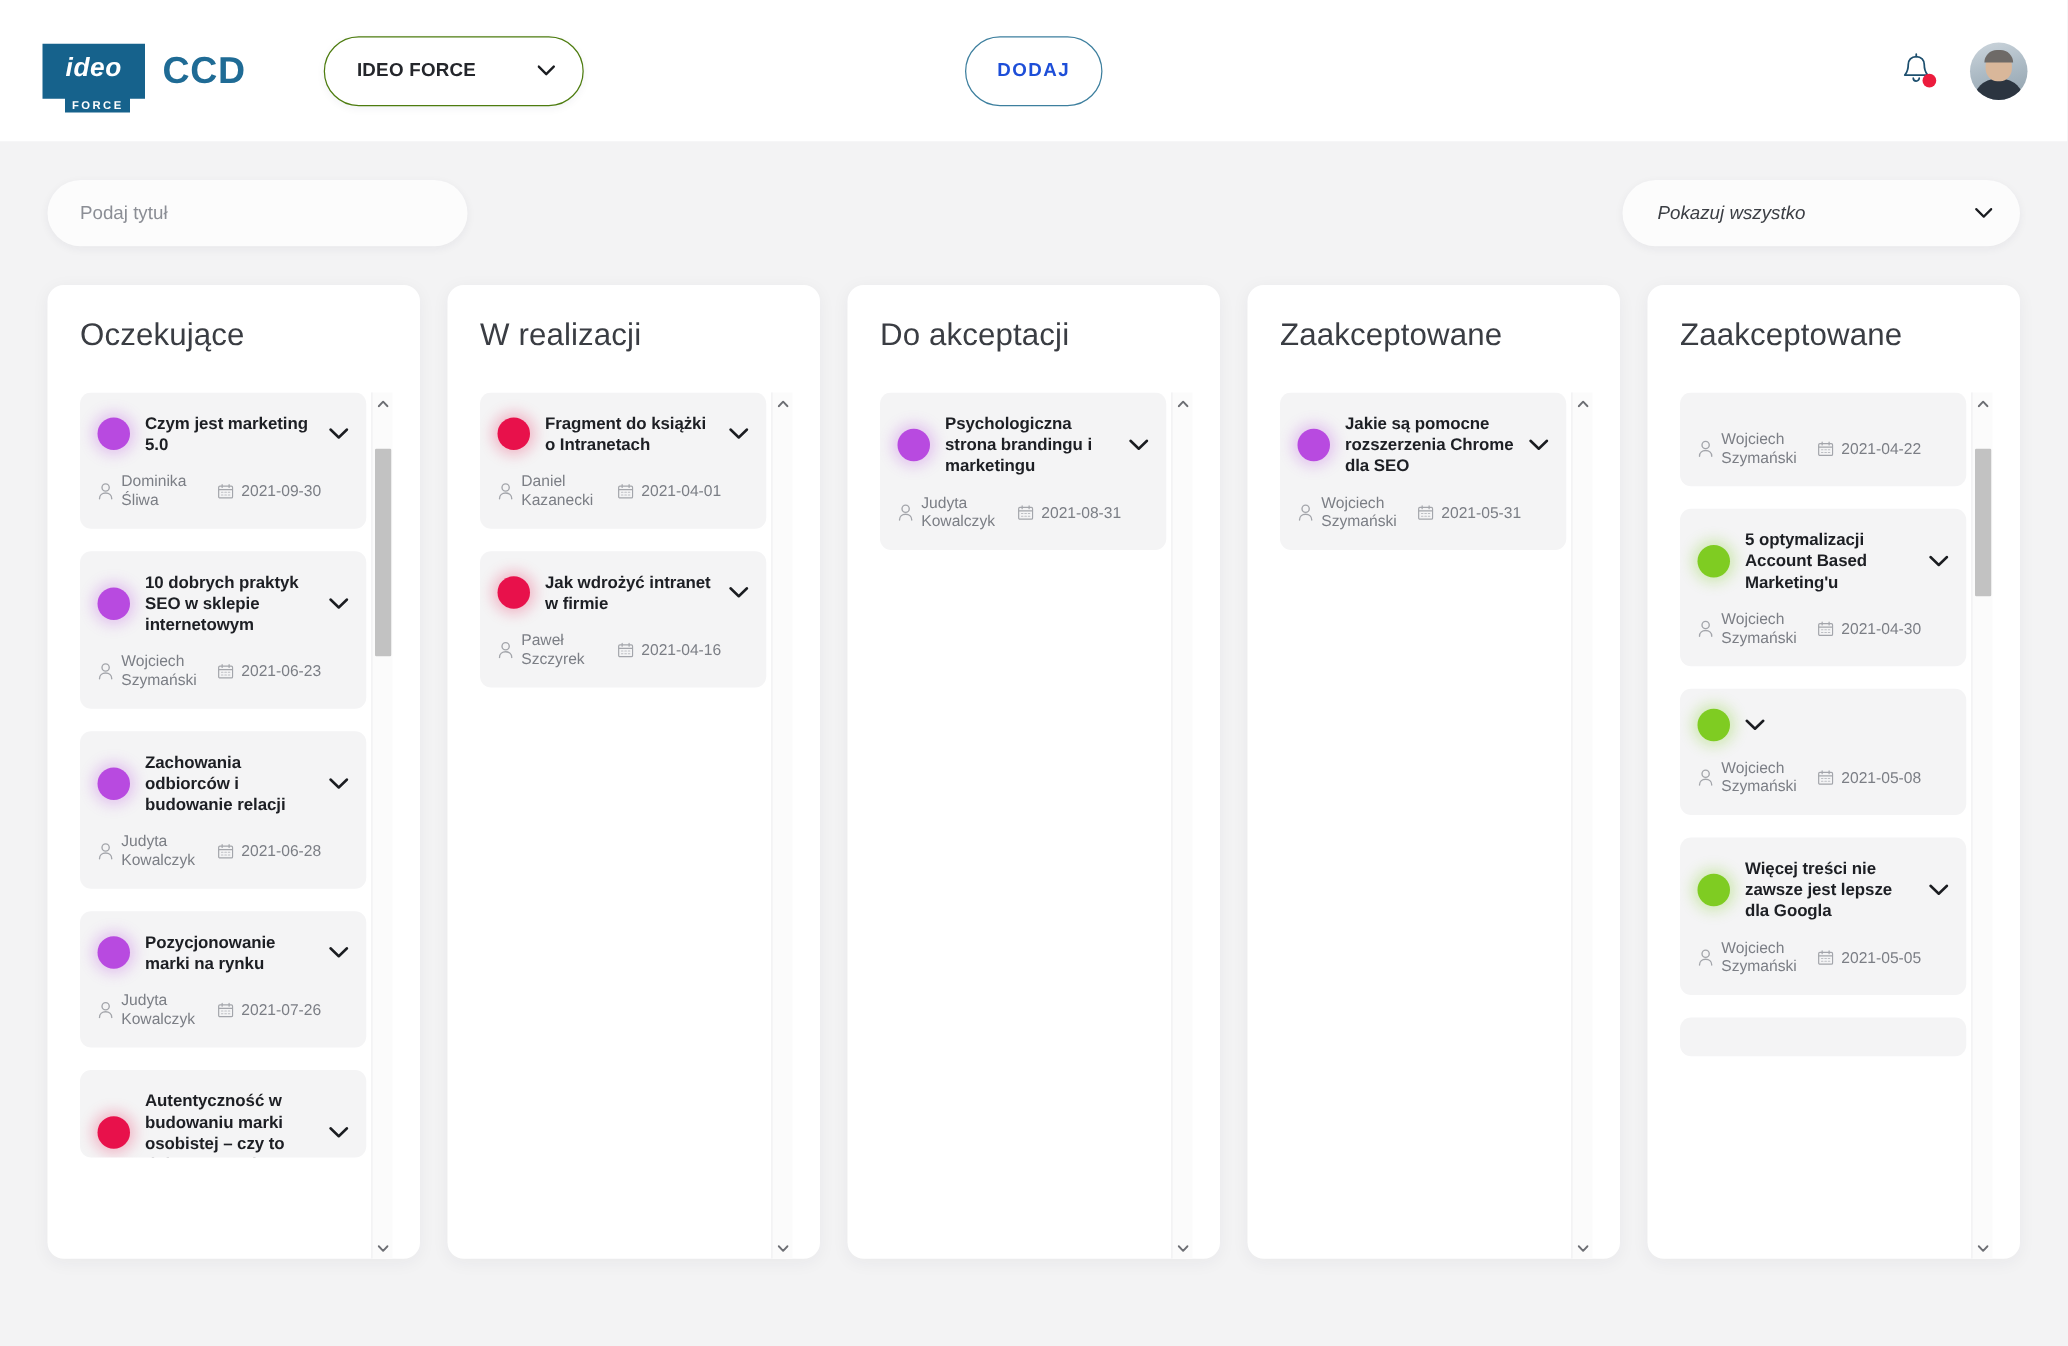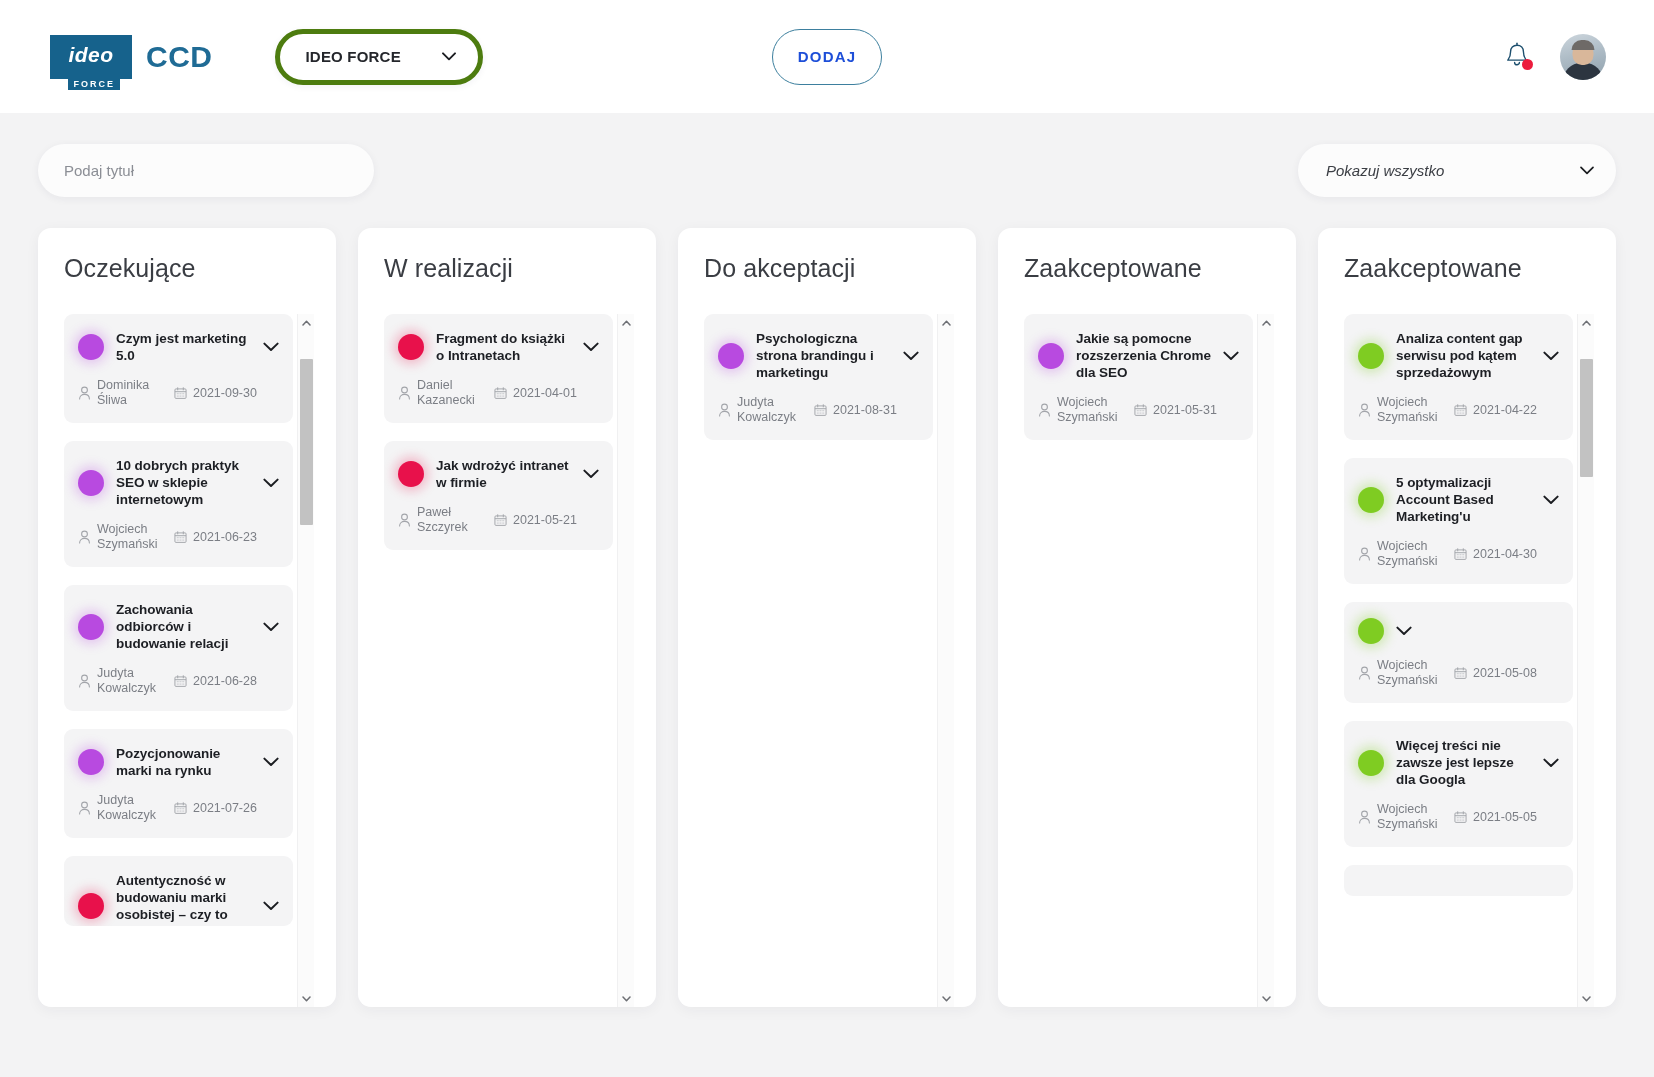--- a/index.html
+++ b/index.html
@@ -10,21 +10,21 @@
     overflow: hidden;
   }
 
   
   .topbar {
     position: relative;
     height: 113px;
     background: #ffffff;
     display: flex;
     align-items: center;
-    padding: 0 48px;
+    padding: 0 32px;
   }
   .brand { display: flex; align-items: center; gap: 14px; margin-left: 2px; }
   .logo-mark {
     width: 82px; height: 44px;
     background: #16628c;
     position: relative;
     display: flex; align-items: center; justify-content: center;
   }
   .logo-mark .ideo-word {
     color: #ffffff; font-size: 21px; font-style: italic;
@@ -37,21 +37,21 @@
     font-size: 9px; font-weight: 700; letter-spacing: 2px;
     padding: 1px 5px 1px 6px;
   }
   .logo-ccd {
     color: #1f6b95; font-size: 30px; font-weight: 800; letter-spacing: .5px;
   }
 
   .project-select {
     margin-left: 62px;
     width: 208px; height: 56px;
-    border: 5px solid #4d7c0f;
+    border: 1px solid #4d7c0f;
     border-radius: 28px;
     background: #fff;
     display: flex; align-items: center; justify-content: space-between;
     padding: 0 22px 0 26px;
     box-shadow: 0 2px 7px rgba(25,40,70,.055);
     cursor: pointer;
     gap: 40px;
   }
   .project-select .ps-label {
     font-size: 15px; font-weight: 600; color: #24262b; letter-spacing: .2px;
@@ -517,21 +517,21 @@
               </span>
               <span class="meta-date">
                 <span class="ico">
                   <svg viewBox="0 0 14 14">
                     <rect x="1" y="2.6" width="12" height="10.2" rx="1.1" fill="none" stroke="#85888f" stroke-width="1.05"></rect>
                     <path d="M1 5.6 h12" stroke="#85888f" stroke-width="1.05"></path>
                     <path d="M4 1.3 v2.4 M10 1.3 v2.4" stroke="#85888f" stroke-width="1.05" stroke-linecap="round"></path>
                     <path d="M3.4 7.8 h1.3 M6.3 7.8 h1.4 M9.3 7.8 h1.3 M3.4 10.3 h1.3 M6.3 10.3 h1.4 M9.3 10.3 h1.3" stroke="#a9acb2" stroke-width=".9" stroke-linecap="round"></path>
                   </svg>
                 </span>
-                <span class="mtext">2021-05-21</span>
+                <span class="mtext">2021-04-16</span>
               </span>
             </div>
           </div>
         </div>
         <div class="scrollbar">
           <div class="sb-arrow up">
             <svg viewBox="0 0 9 6">
               <path d="M1 5 L4.5 1.3 L8 5" stroke="#6d6f74" stroke-width="1.5" fill="none" stroke-linecap="round" stroke-linejoin="round"></path>
             </svg>
           </div>
@@ -645,29 +645,20 @@
             </svg>
           </div>
         </div>
       </div>
     </div>
     <div class="column">
       <div class="col-title">Zaakceptowane</div>
       <div class="col-body">
         <div class="cards">
           <div class="card">
-            <div class="card-top">
-              <span class="dot green"></span>
-              <span class="card-title">Analiza content gap serwisu pod kątem sprzedażowym</span>
-              <span class="card-caret">
-                <svg viewBox="0 0 16 10">
-                  <path d="M1.4 1.6 L8 8 L14.6 1.6" stroke="#1b1d21" stroke-width="2" fill="none" stroke-linecap="round" stroke-linejoin="round"></path>
-                </svg>
-              </span>
-            </div>
             <div class="card-meta">
               <span class="meta-user">
                 <span class="ico">
                   <svg viewBox="0 0 13 14">
                     <circle cx="6.5" cy="4" r="2.9" fill="none" stroke="#85888f" stroke-width="1.1"></circle>
                     <path d="M1.6 13 c0 -2.9 2.2 -4.6 4.9 -4.6 c2.7 0 4.9 1.7 4.9 4.6" fill="none" stroke="#85888f" stroke-width="1.1" stroke-linecap="round"></path>
                   </svg>
                 </span>
                 <span class="mtext">Wojciech Szymański</span>
               </span>

